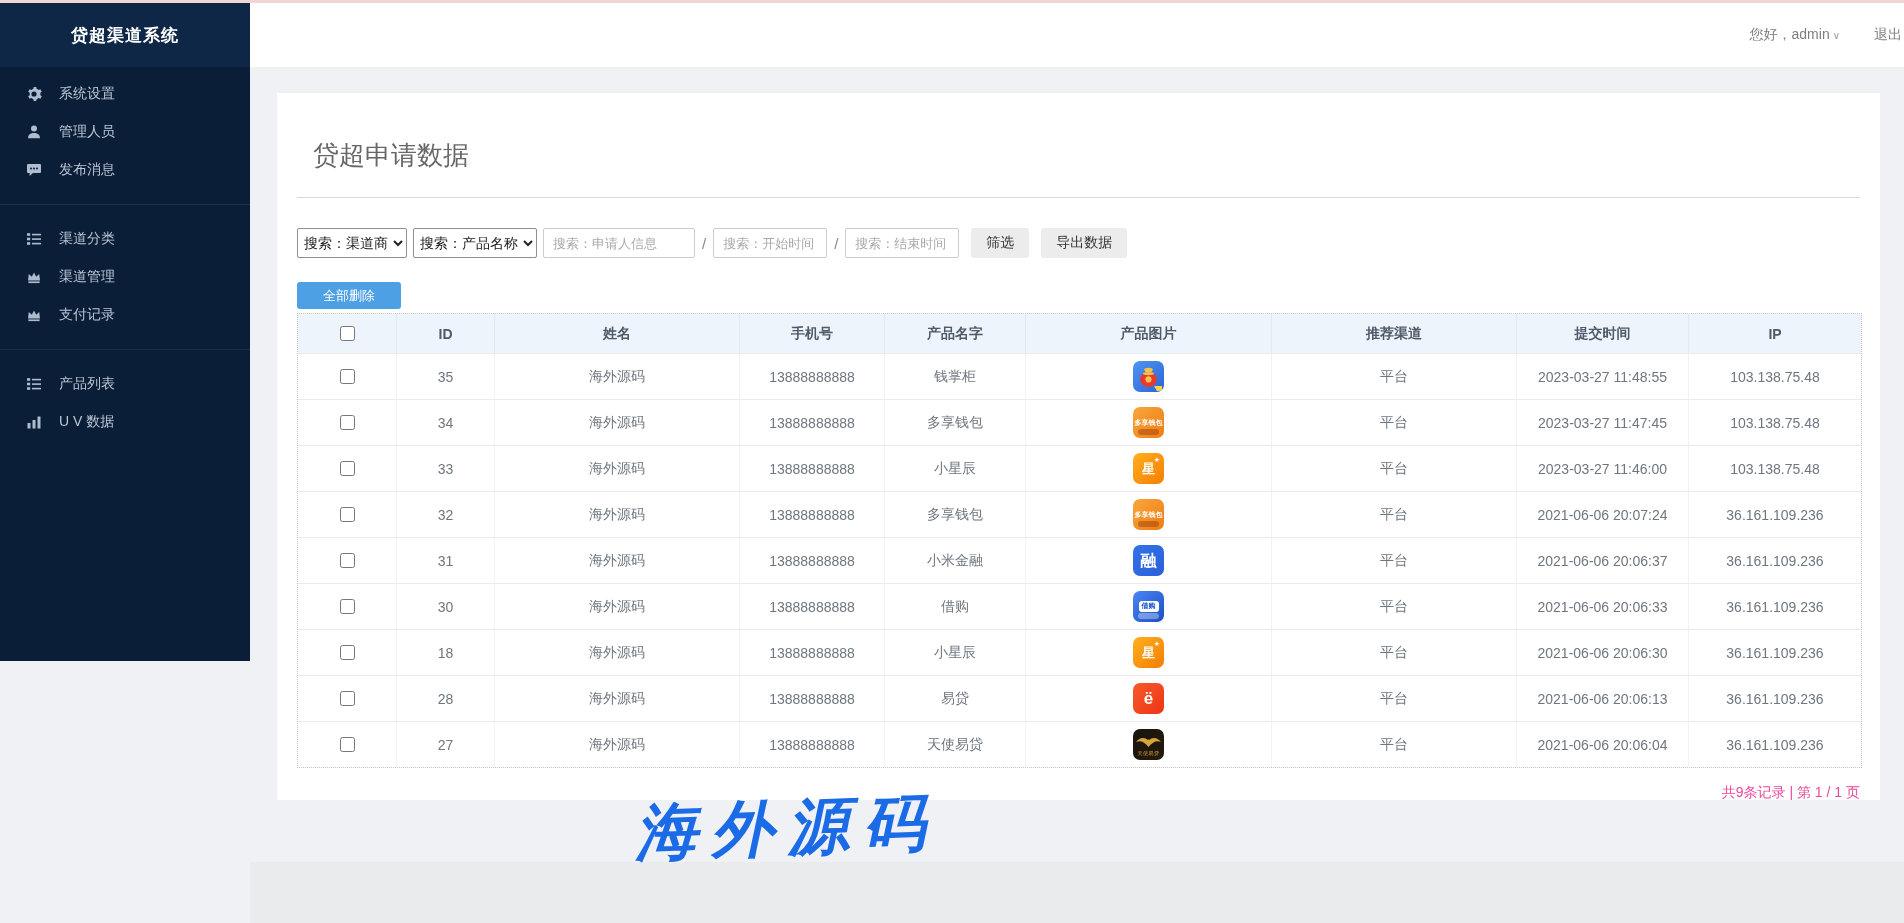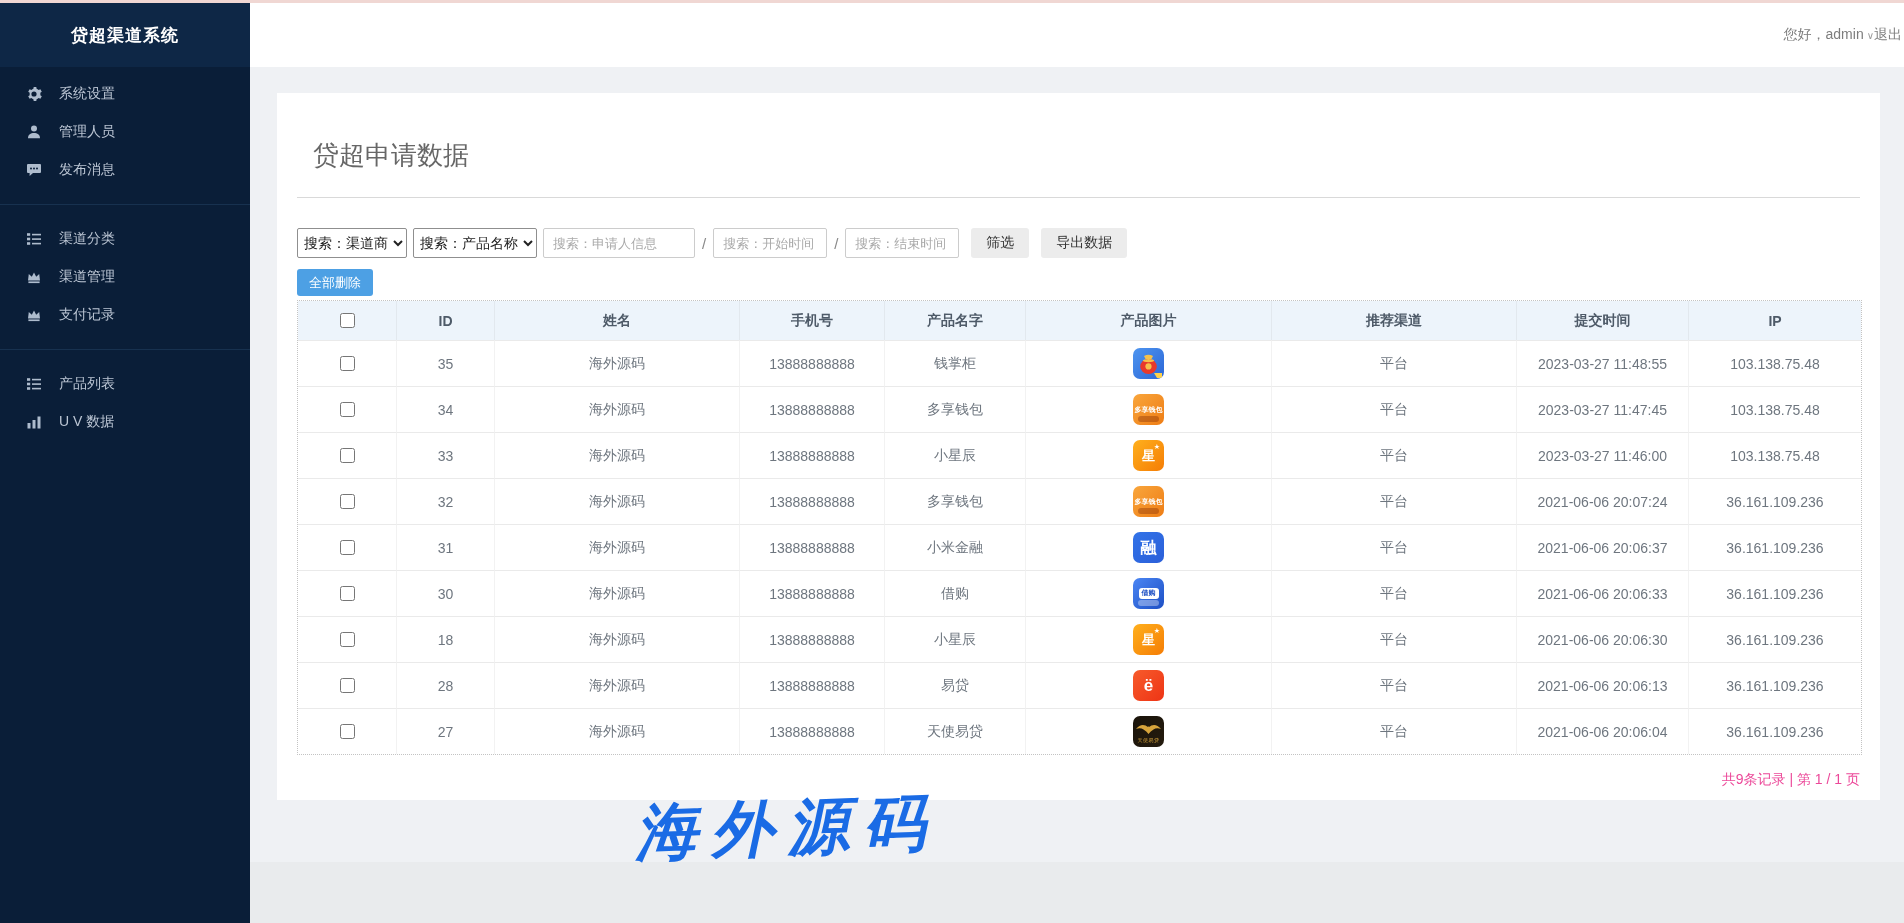--- a/index.html
+++ b/index.html
@@ -5,33 +5,33 @@
   * { box-sizing: border-box; }
   html,body { margin:0; padding:0; }
   body {
     width:1904px; height:923px; position:relative; overflow:hidden;
     background:#eff1f4;
     font-family:"Liberation Sans","DejaVu Sans",sans-serif;
   }
   .topline { position:absolute; left:0; top:0; width:1904px; height:3px; background:#f0d7d3; z-index:40; }
 
   
-  .sidebar { position:absolute; left:0; top:0; width:250px; height:923px; background:#0a1e38; z-index:30; }
+  .sidebar { position:absolute; left:0; top:0; width:250px; height:661px; background:#0a1e38; z-index:30; }
   .logo { height:67px; padding-top:3px; background:#0e2746; color:#ffffff; font-size:17px; font-weight:bold;
           letter-spacing:1px; display:flex; align-items:center; justify-content:center; }
   .menu { padding-top:8px; }
   .menu-item { height:38px; display:flex; align-items:center; padding-left:25px; color:#bcc6d4; font-size:14px; cursor:pointer; }
   .mi-icon { width:17px; height:17px; margin-right:17px; display:inline-flex; align-items:center; justify-content:center; }
   .mi-icon svg { width:16px; height:16px; }
   .menu-divider { height:1px; background:#17314f; margin:15px 0; }
 
   
   .header { position:absolute; left:250px; top:3px; width:1654px; height:64px; background:#ffffff;
             display:flex; align-items:center; justify-content:flex-end; padding-right:2px; z-index:20; }
-  .greeting { color:#7d7d7d; font-size:14px; cursor:pointer; }
+  .greeting { color:#7d7d7d; font-size:14px; margin-right:34px; cursor:pointer; }
   .greeting .caret { font-size:10px; margin-left:3px; color:#9a9a9a; }
   .logout { color:#7d7d7d; font-size:14px; cursor:pointer; }
 
   .footer-band { position:absolute; left:250px; top:862px; width:1654px; height:61px; background:#e9ebed; }
 
   
   .card { position:absolute; left:277px; top:93px; width:1603px; height:707px; background:#ffffff; padding:0 20px; z-index:10; }
   .page-title { margin:16px; padding-top:29px; font-size:26px; font-weight:normal; color:#676767; }
   .title-divider { margin-top:24px; border-bottom:1px solid #d9d9d9; }
 
@@ -39,21 +39,21 @@
   .filter-select { height:30px; font-size:14px; color:#222; border:1px solid #8f8f8f; background:#fff; border-radius:2px;
                    margin-right:6px; padding:0 2px; font-family:inherit; }
   .filter-input { height:30px; width:152px; border:1px solid #cccccc; border-radius:2px; padding:0 9px; font-size:13px;
                   color:#333; font-family:inherit; }
   .filter-input.small { width:114px; }
   .filter-input::placeholder { color:#a9a9a9; }
   .slash { color:#888; font-size:15px; margin:0 7px; }
   .btn-gray { height:30px; padding:0 15px; background:#ececec; border:none; border-radius:3px; font-size:14px; color:#333;
               margin-left:12px; cursor:pointer; font-family:inherit; }
 
-  .delete-btn { display:block; margin-top:11px; height:27px; padding:0 12px; background:#4da0e4; color:#ffffff; border:none;
+  .delete-btn { display:block; margin-top:24px; height:27px; padding:0 26px; background:#4da0e4; color:#ffffff; border:none;
                 border-radius:3px; font-size:13px; cursor:pointer; font-family:inherit; }
 
   
   .data-table { margin-top:4px; width:1563px; border-collapse:separate; border-spacing:0; border:1px dotted #c3c3c3;
                 table-layout:fixed; }
   .data-table th { height:39px; background:#edf4fb; font-size:14px; color:#4e5a68; font-weight:bold; text-align:center;
                    border-right:1px solid #e2e8ee; }
   .data-table th:last-child { border-right:none; }
   .data-table td { height:46px; background:#ffffff; font-size:14px; color:#6e767f; text-align:center; vertical-align:middle;
                    border-top:1px solid #eaeaea; border-right:1px solid #f2f2f2; overflow:hidden; }

